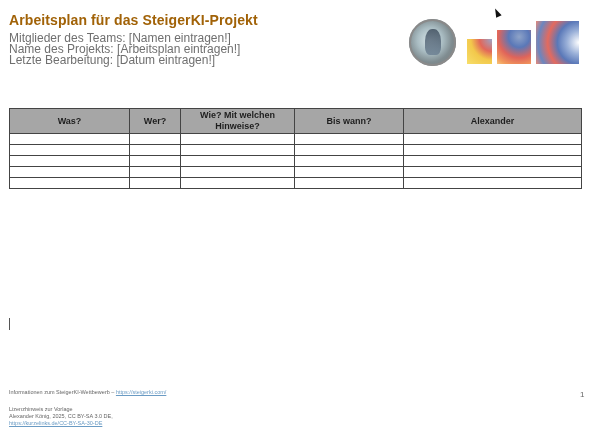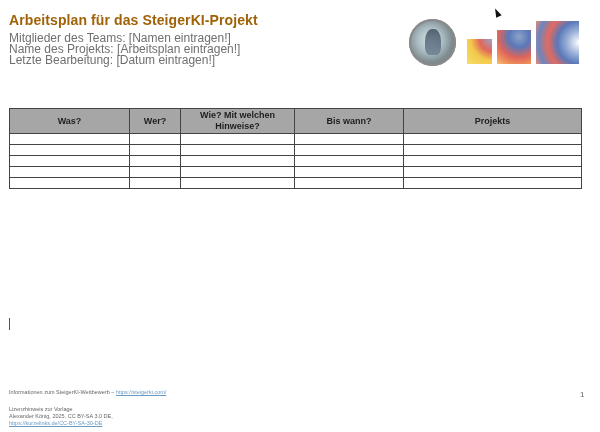--- a/index.html
+++ b/index.html
@@ -69,21 +69,21 @@
       <col style="width:114px">
       <col style="width:109px">
       <col style="width:178px">
   </colgroup>
   <thead>
     <tr>
       <th>Was?</th>
       <th>Wer?</th>
       <th>Wie? Mit welchen Hinweise?</th>
       <th>Bis wann?</th>
-      <th>Projekts</th>
+      <th>Alexander</th>
     </tr>
   </thead>
   <tbody>
     <tr>
       <td></td>
         <td></td>
         <td></td>
         <td></td>
         <td></td>
     </tr>

